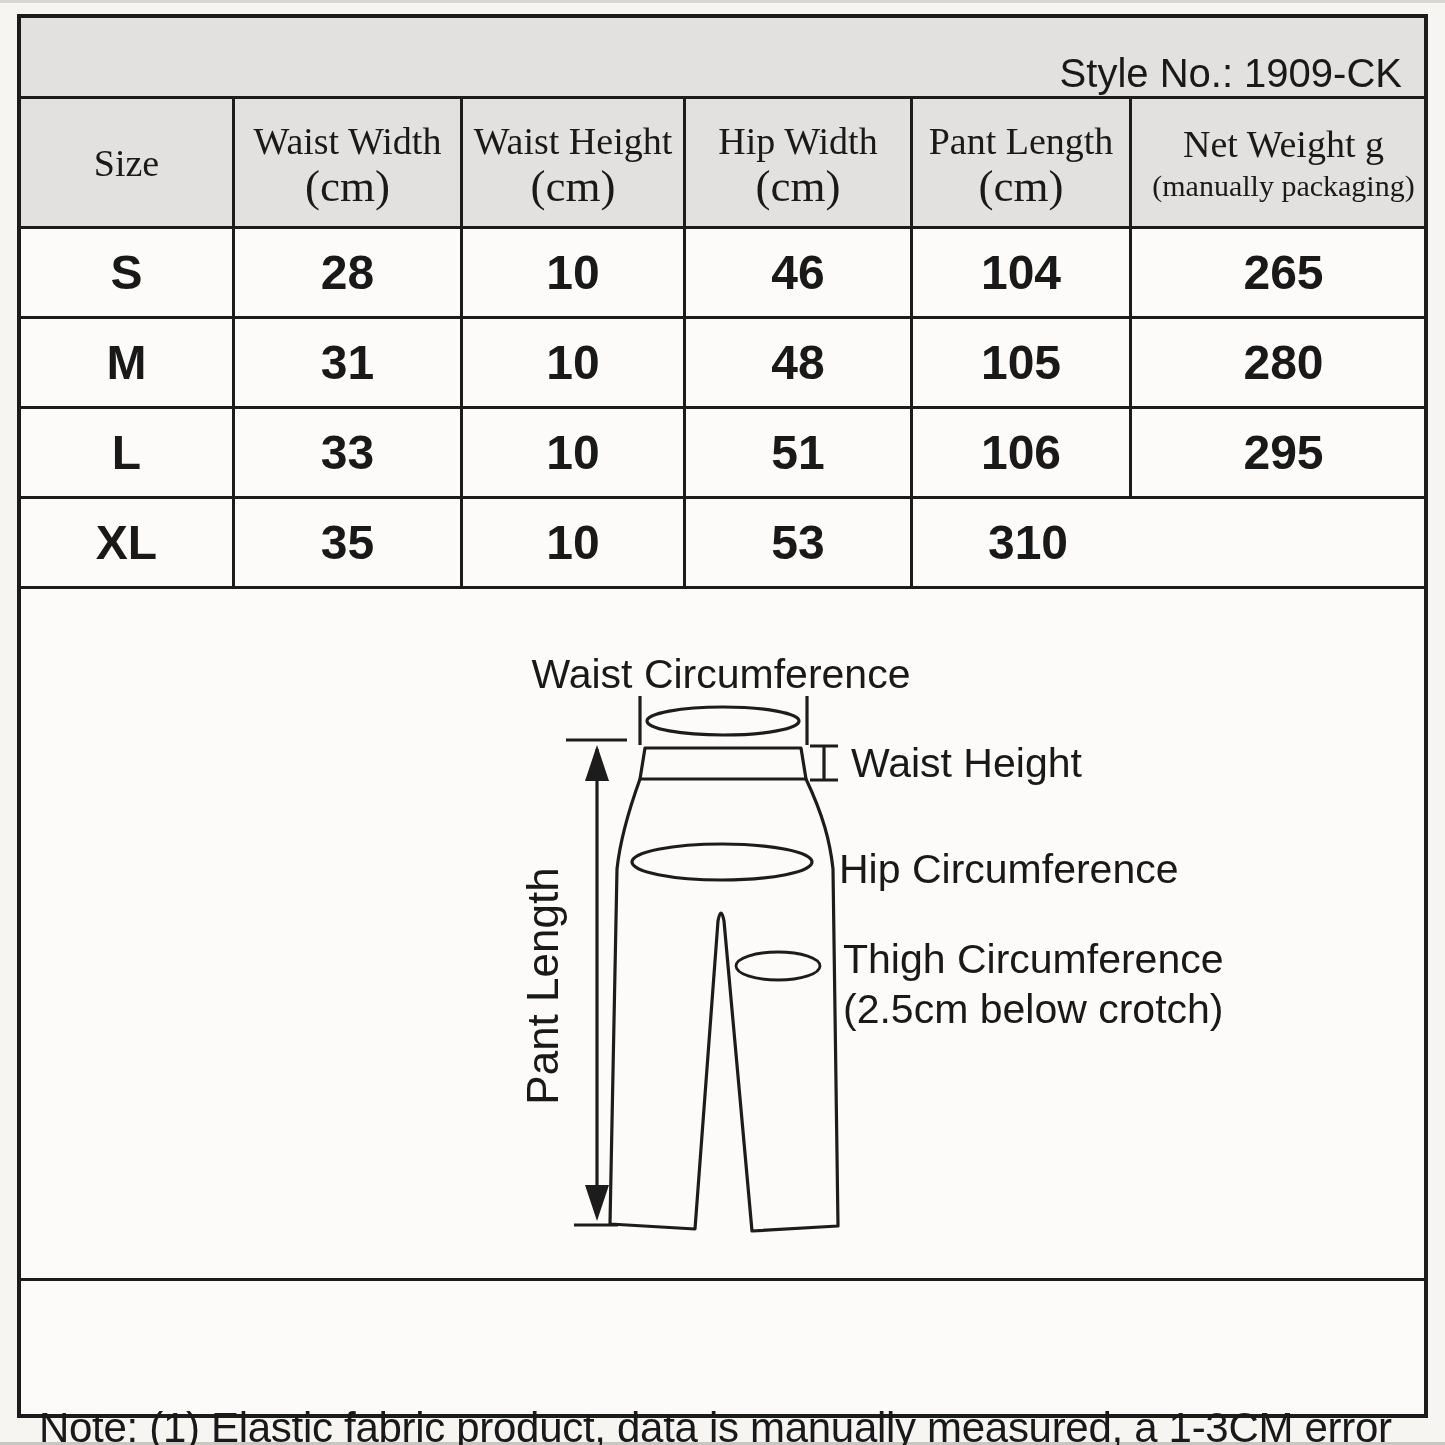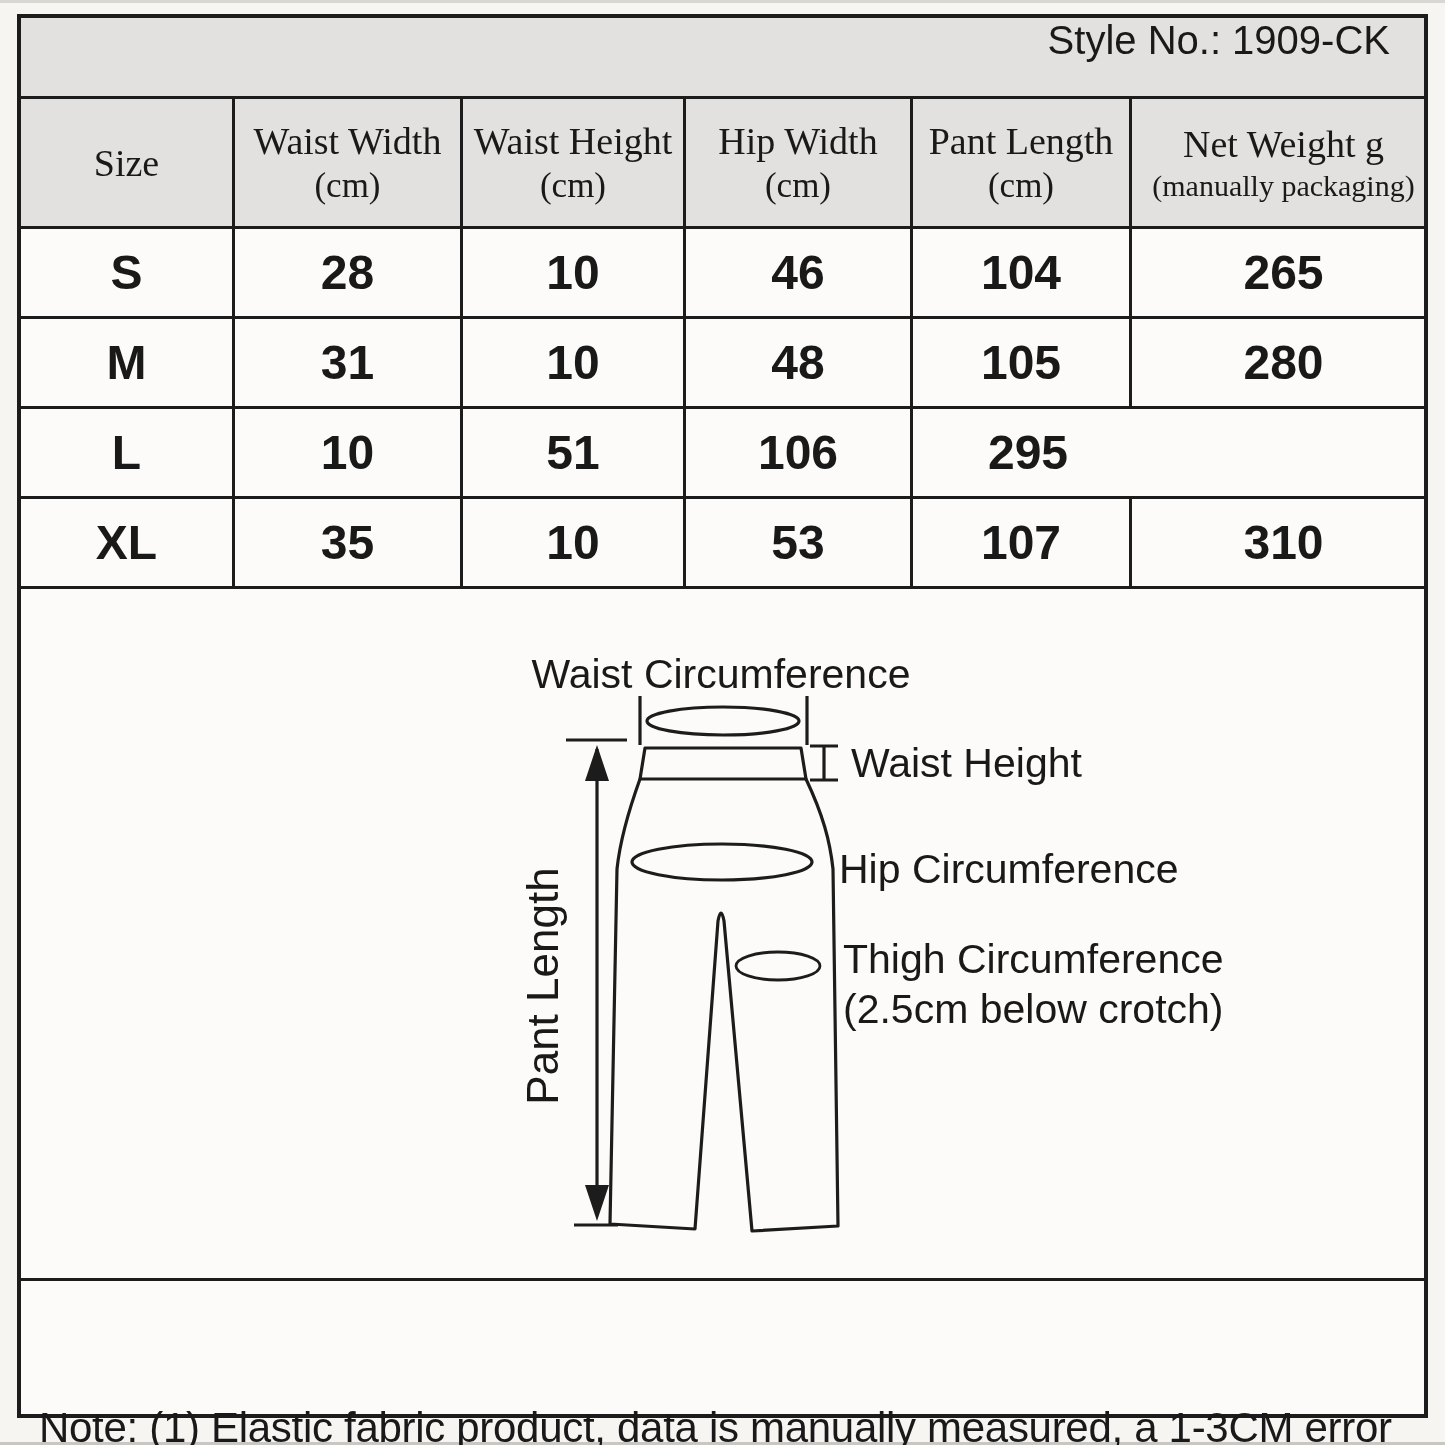--- a/index.html
+++ b/index.html
@@ -13,36 +13,36 @@
   .edge-strip.top{top:0;height:3px;background:#d9d7d3;}
   .edge-strip.bottom{bottom:0;height:3px;background:#c9c7c2;}
 
   .sheet{
     position:absolute;left:17px;top:14px;width:1411px;height:1404px;
     box-sizing:border-box;border:4px solid #1c1c1c;background:#fcfbf9;
     display:flex;flex-direction:column;
   }
   .style-bar{
     height:81px;box-sizing:border-box;border-bottom:3px solid #1c1c1c;
-    background:#e2e1df;display:flex;align-items:flex-start;justify-content:flex-end;
-    padding-right:34px;font-size:40px;
+    background:#e2e1df;display:flex;align-items:flex-end;justify-content:flex-end;
+    padding-right:22px;font-size:40px;
   }
   .grid-row{
     display:grid;grid-template-columns:214px 228px 223px 227px 219px auto;
     box-sizing:border-box;border-bottom:3px solid #1c1c1c;
   }
   .grid-row > div{
     box-sizing:border-box;border-right:3px solid #1c1c1c;
     display:flex;flex-direction:column;align-items:center;justify-content:center;
     text-align:center;
   }
   .grid-row > div:last-child{border-right:none;padding-left:11px;}
   .header-row{height:130px;background:#e2e1df;font-family:Liberation Serif, serif;}
   .header-row .ht{font-size:38px;line-height:46px;}
-  .header-row .hs{font-size:35px;line-height:44px;}
+  .header-row .hs{font-size:45px;line-height:44px;}
   .header-row .hs:empty{display:none;}
   .header-row > div:last-child .hs{font-size:30px;line-height:38px;}
   .data-row{height:90px;background:#fcfbf9;}
   .data-row > div{font-size:48px;font-weight:bold;}
   .diagram-wrap{
     height:692px;box-sizing:border-box;border-bottom:3px solid #1c1c1c;
     background:#fcfbf9;
   }
   .note{
     height:133px;box-sizing:border-box;background:#fcfbf9;
@@ -104,32 +104,32 @@
     <div>M</div>
     <div>31</div>
     <div>10</div>
     <div>48</div>
     <div>105</div>
     <div>280</div>
   </div>
 
   <div class="grid-row data-row">
     <div>L</div>
+    <div>33</div>
     <div>10</div>
     <div>51</div>
     <div>106</div>
     <div>295</div>
   </div>
 
   <div class="grid-row data-row">
     <div>XL</div>
     <div>35</div>
     <div>10</div>
     <div>53</div>
-    <div>107</div>
     <div>310</div>
   </div>
 
   <div class="diagram-wrap">
     <svg width="1403" height="689" viewBox="0 0 1403 689">
       <g fill="none" stroke="#1c1c1c" stroke-width="3.2" stroke-linejoin="round" stroke-linecap="butt">
 
         <ellipse cx="702" cy="132" rx="76" ry="14"></ellipse>
         <path d="M 619,107 L 619,156"></path>
         <path d="M 786,107 L 786,156"></path>

